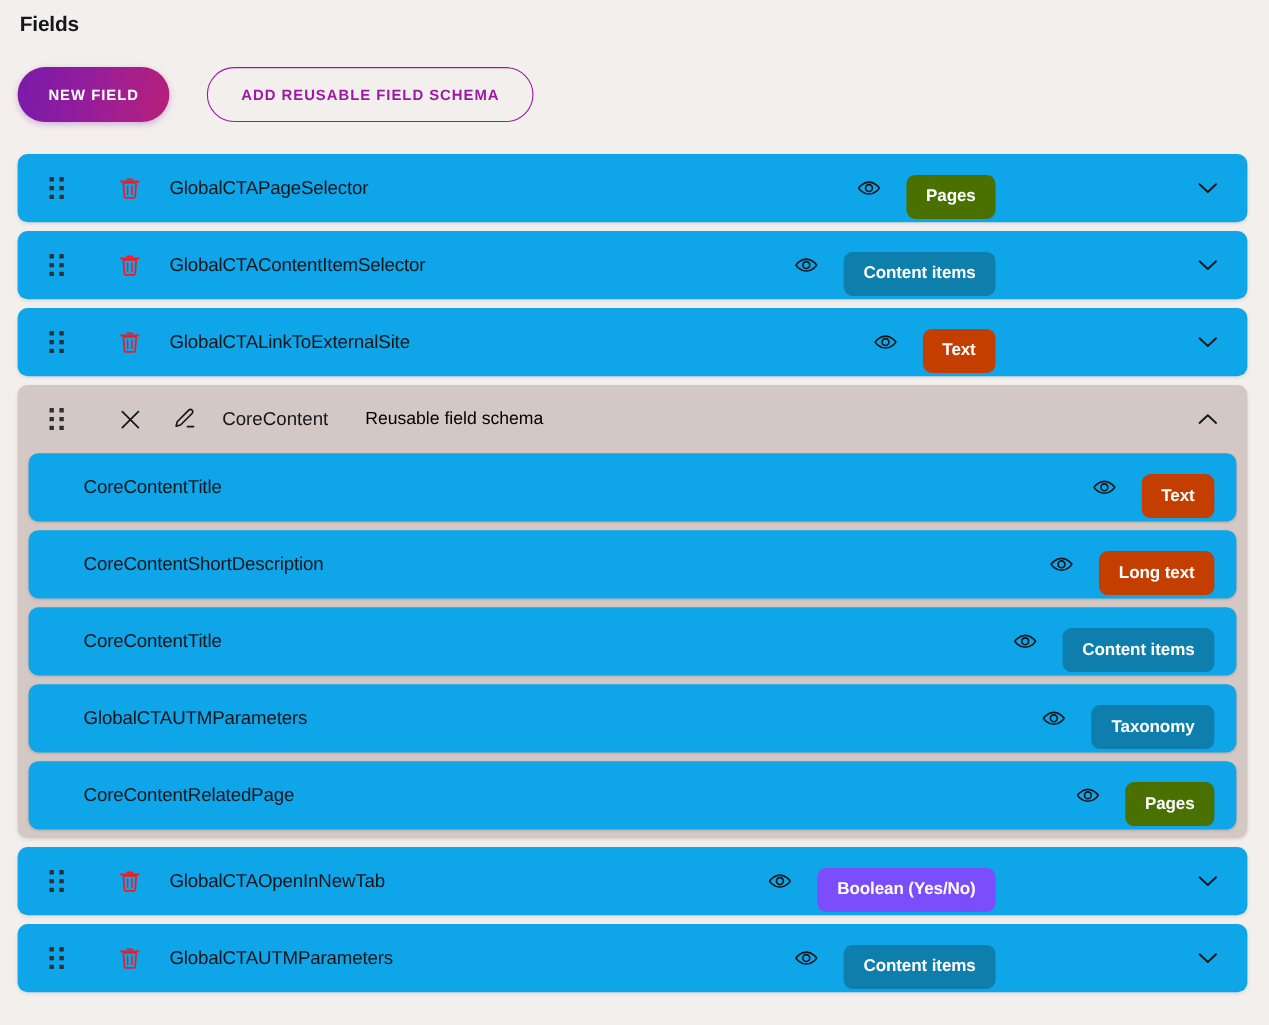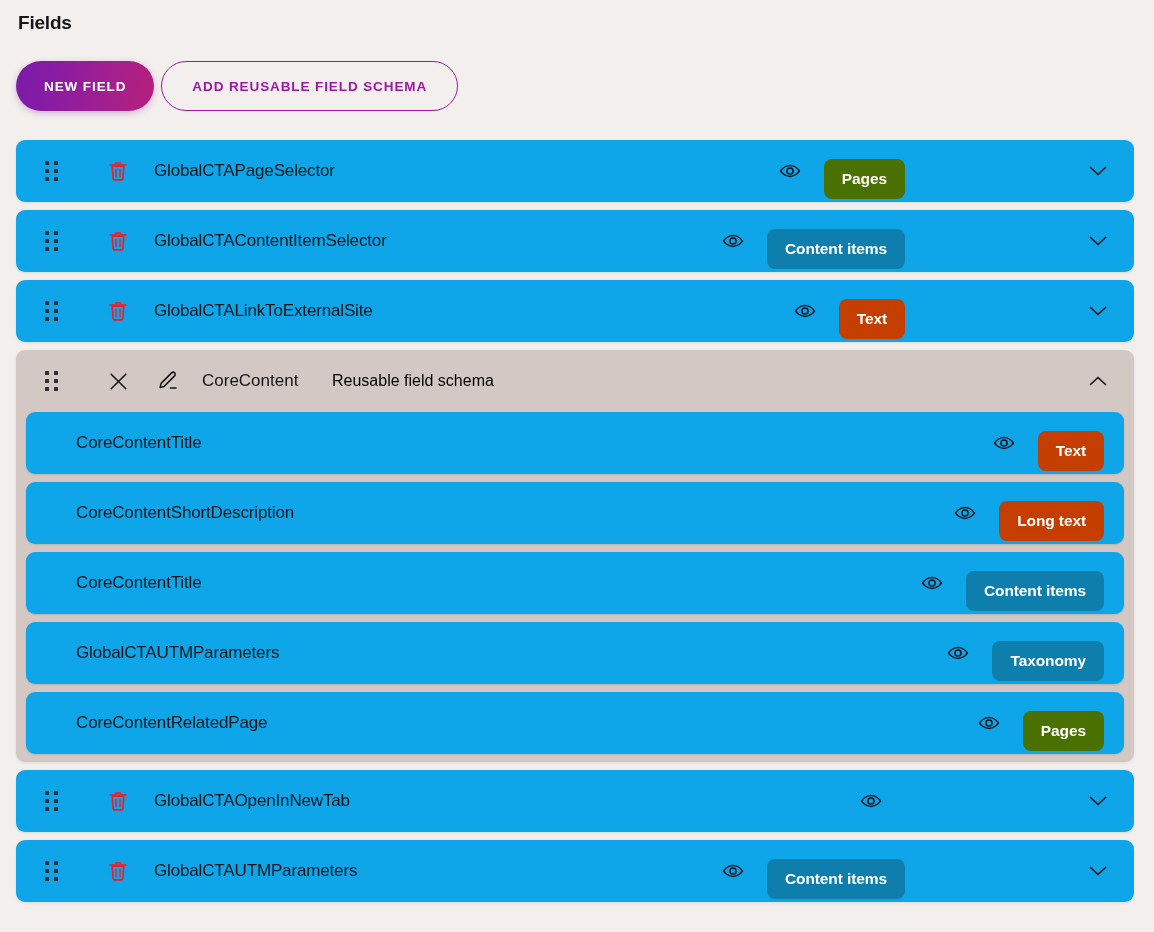--- a/index.html
+++ b/index.html
@@ -29,21 +29,21 @@
     color: #14161a;
     letter-spacing: -0.2px;
   }
 
   .toolbar {
     position: absolute;
     left: 16px;
     top: 61px;
     display: flex;
     align-items: center;
-    gap: 7px;
+    gap: 34px;
   }
 
   .btn-new-field {
     height: 50px;
     padding: 0 28px;
     border: none;
     border-radius: 25px;
     background: linear-gradient(100deg, #7a1ba9 0%, #8d1ca0 35%, #a61f8d 70%, #b52079 100%);
     color: #ffffff;
     font-family: "Liberation Sans", sans-serif;
@@ -525,20 +525,21 @@
       </span>
       <span class="field-name">GlobalCTAOpenInNewTab</span>
       <span class="row-right">
         <span class="eye-icon">
           <svg width="22" height="22" viewBox="0 0 22 22" fill="none">
             <path d="M1.6 11S5 5.6 11 5.6 20.4 11 20.4 11 17 16.4 11 16.4 1.6 11 1.6 11z" stroke="#14161a" stroke-width="1.5" stroke-linejoin="round"></path>
             <circle cx="11" cy="11" r="3.1" stroke="#14161a" stroke-width="1.5"></circle>
           </svg>
         </span>
         <span class="gap-eye-badge"></span>
+        <span class="badge" style="background:#7b4dfb">Boolean (Yes/No)</span>
         <span class="gap-badge-chev"></span>
         <span class="chev">
           <svg width="20" height="14" viewBox="0 0 20 14" fill="none">
             <path d="M2.5 3.5L10 10.5L17.5 3.5" stroke="#14161a" stroke-width="1.7" stroke-linecap="round" stroke-linejoin="round"></path>
           </svg>
         </span>
         <span class="pad-right"></span>
       </span>
     </div>
 

